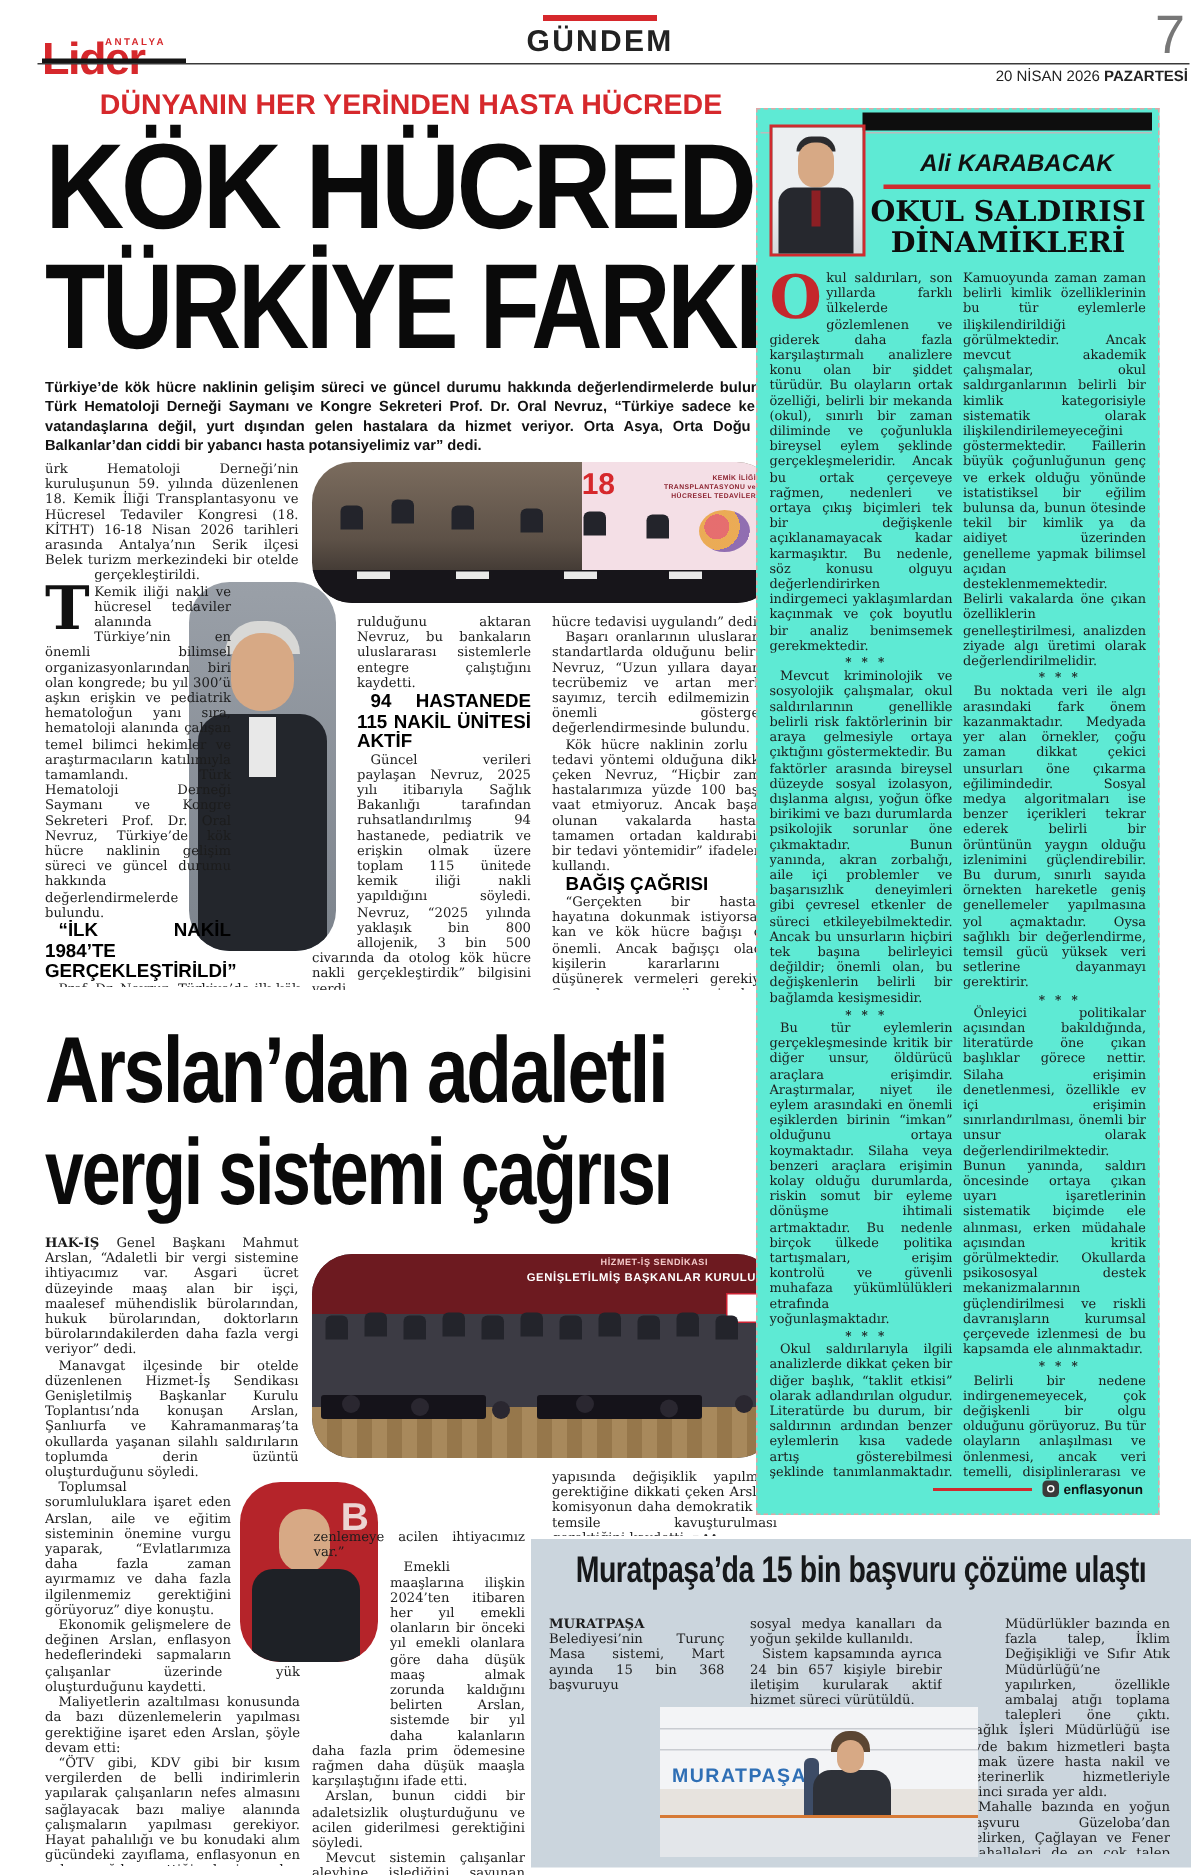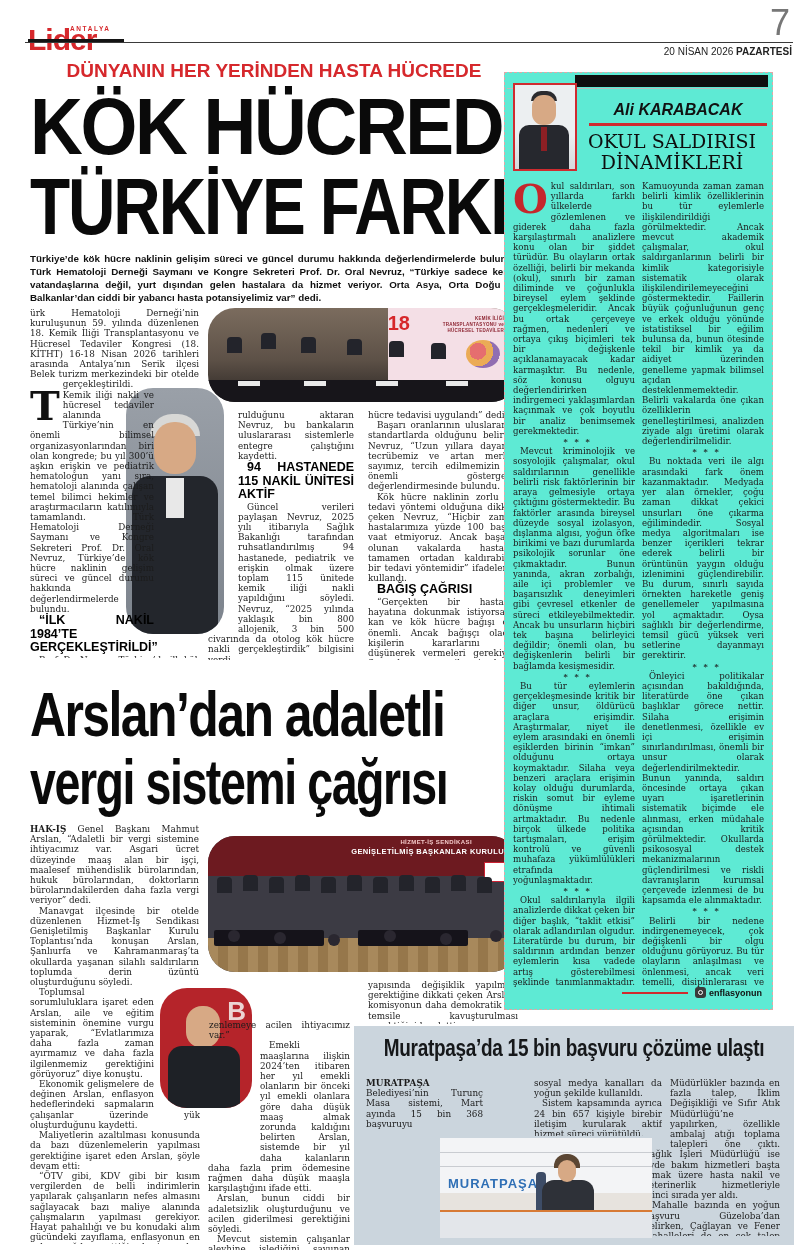--- a/index.html
+++ b/index.html
@@ -91,21 +91,21 @@
   .colphoto{position:absolute;left:8px;top:10px;width:60px;height:84px;border:2px solid #cf2b2f;
             background:linear-gradient(180deg,#eceff1 60%,#d6d9dc 100%);}
   .colphoto .face{position:absolute;left:17px;top:10px;width:24px;height:30px;border-radius:11px;background:#d7a985;}
   .colphoto .hair{position:absolute;left:16px;top:6px;width:26px;height:10px;border-radius:10px 10px 0 0;background:#2b2b2e;}
   .colphoto .suit{position:absolute;left:4px;top:40px;width:50px;height:44px;border-radius:10px 10px 0 0;background:#26282e;}
   .colphoto .tie{position:absolute;left:26px;top:42px;width:6px;height:24px;background:#8c1f24;}
   .author{position:absolute;left:84px;top:28px;width:178px;text-align:center;
           font-family:"Liberation Sans",sans-serif;font-weight:900;font-style:italic;font-size:16px;color:#111;}
   .author-rule{position:absolute;left:84px;top:50px;width:178px;height:3px;background:#cf2b2f;}
   .oped-title{position:absolute;left:72px;top:58px;width:190px;text-align:center;
-              font-family:"DejaVu Serif",serif;font-weight:400;font-size:19px;line-height:21px;color:#0d0d0d;}
+              font-family:"DejaVu Serif",serif;font-weight:700;font-size:19px;line-height:21px;color:#0d0d0d;}
   .oped-col{position:absolute;top:108px;width:122px;height:806px;font-size:8.6px;line-height:10.2px;
             text-align:justify;overflow:hidden;}
   .oped-col p{margin:0;text-indent:7px;}
   .oped-col p.first{text-indent:0;}
   .sep{text-align:center;font-weight:700;font-size:8px;letter-spacing:2px;margin:1px 0;text-indent:0;}
   .handle{position:absolute;right:10px;top:914px;display:flex;align-items:center;gap:3px;}
   .handle .dash{width:66px;height:2px;background:#cf2b2f;margin-right:4px;}
   .ig{width:11px;height:11px;border-radius:3px;background:#3a3a3a;position:relative;}
   .ig::after{content:"";position:absolute;left:3px;top:3px;width:5px;height:5px;border:1px solid #fff;border-radius:50%;box-sizing:border-box;}
   .handle .hname{font-family:"Liberation Sans",sans-serif;font-weight:700;font-size:9px;color:#111;}
@@ -130,20 +130,24 @@
 </head>
 <body>
 
 <div class="page">
 
   <div class="abs logo">
     <div class="logo-word">Lider</div>
     <div class="logo-sub">ANTALYA</div>
   </div>
   <div class="abs logo-rule"></div>
+  <div class="abs section-wrap">
+    <div class="section-bar"></div>
+    <div class="section-name">GÜNDEM</div>
+  </div>
   <div class="abs pageno">7</div>
   <div class="abs head-rule"></div>
   <div class="abs dateline">
     <span>20 NİSAN 2026</span>
     <b>PAZARTESİ</b>
   </div>
 
   <div class="abs kicker k1">DÜNYANIN HER YERİNDEN HASTA HÜCREDE</div>
   <div class="abs hl hl-a1">KÖK HÜCREDE</div>
   <div class="abs hl hl-a2">TÜRKİYE FARKI</div>
@@ -305,21 +309,21 @@
   <div class="abs mbox">
     <div class="mh">Muratpaşa’da 15 bin başvuru çözüme ulaştı</div>
 
     <div class="mcol" style="left:12px;width:118px;">
       <span class="spr0" style="height:46px"></span>
         <span class="spr" style="width:46px;height:118px"></span>
       <p class="cont"><b>MURATPAŞA</b><span> Belediyesi’nin Turunç Masa sistemi, Mart ayında 15 bin 368 başvuruyu sonuçlandırırken, en yoğun talep çevre ve sağlık hizmetlerinde yaşandı.</span></p>
 
     </div>
 
-    <div class="mcol" style="left:146px;width:128px;height:58px;margin-left:34px;">
+    <div class="mcol" style="left:146px;width:128px;height:58px;">
       <p class="cont">sosyal medya kanalları da yoğun şekilde kullanıldı.</p>
       <p>Sistem kapsamında ayrıca 24 bin 657 kişiyle birebir iletişim kurularak aktif hizmet süreci yürütüldü.</p>
     </div>
 
     <div class="mcol" style="left:290px;width:136px;">
       <span class="spl" style="width:26px;height:64px"></span>
       <p class="cont">Müdürlükler bazında en fazla talep, İklim Değişikliği ve Sıfır Atık Müdürlüğü’ne yapılırken, özellikle ambalaj atığı toplama talepleri öne çıktı. Sağlık İşleri Müdürlüğü ise evde bakım hizmetleri başta olmak üzere hasta nakil ve veterinerlik hizmetleriyle ikinci sırada yer aldı.</p>
       <p>Mahalle bazında en yoğun başvuru Güzeloba’dan gelirken, Çağlayan ve Fener mahalleleri de en çok talep ileten bölgeler arasında yer aldı.</p>
 
     </div>

